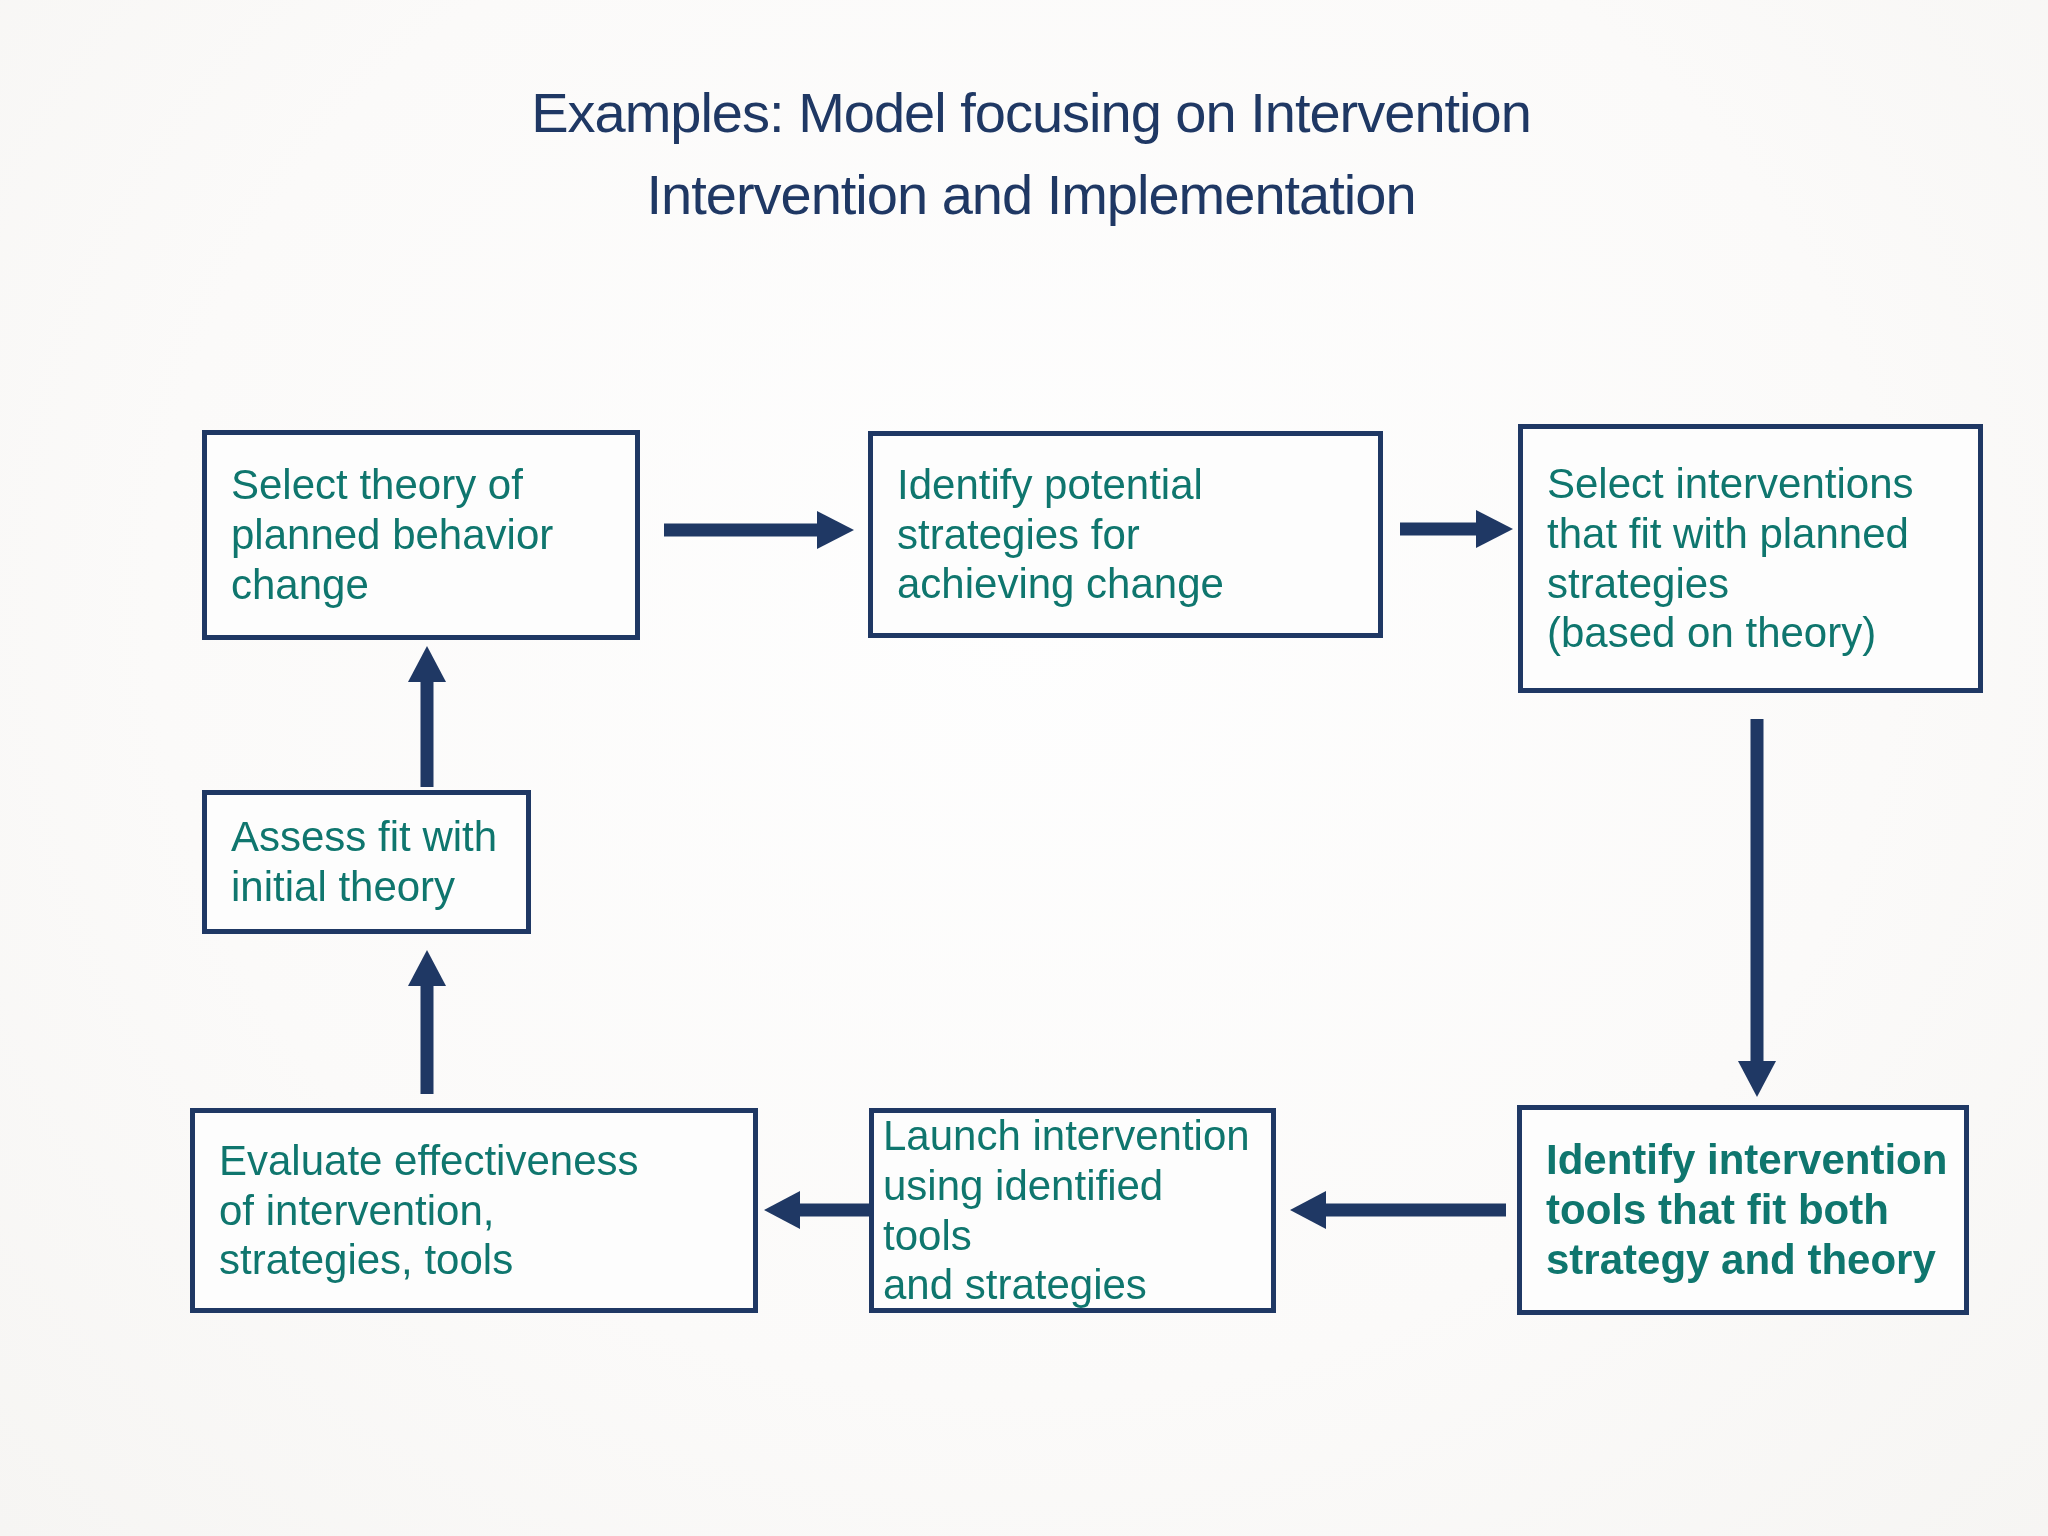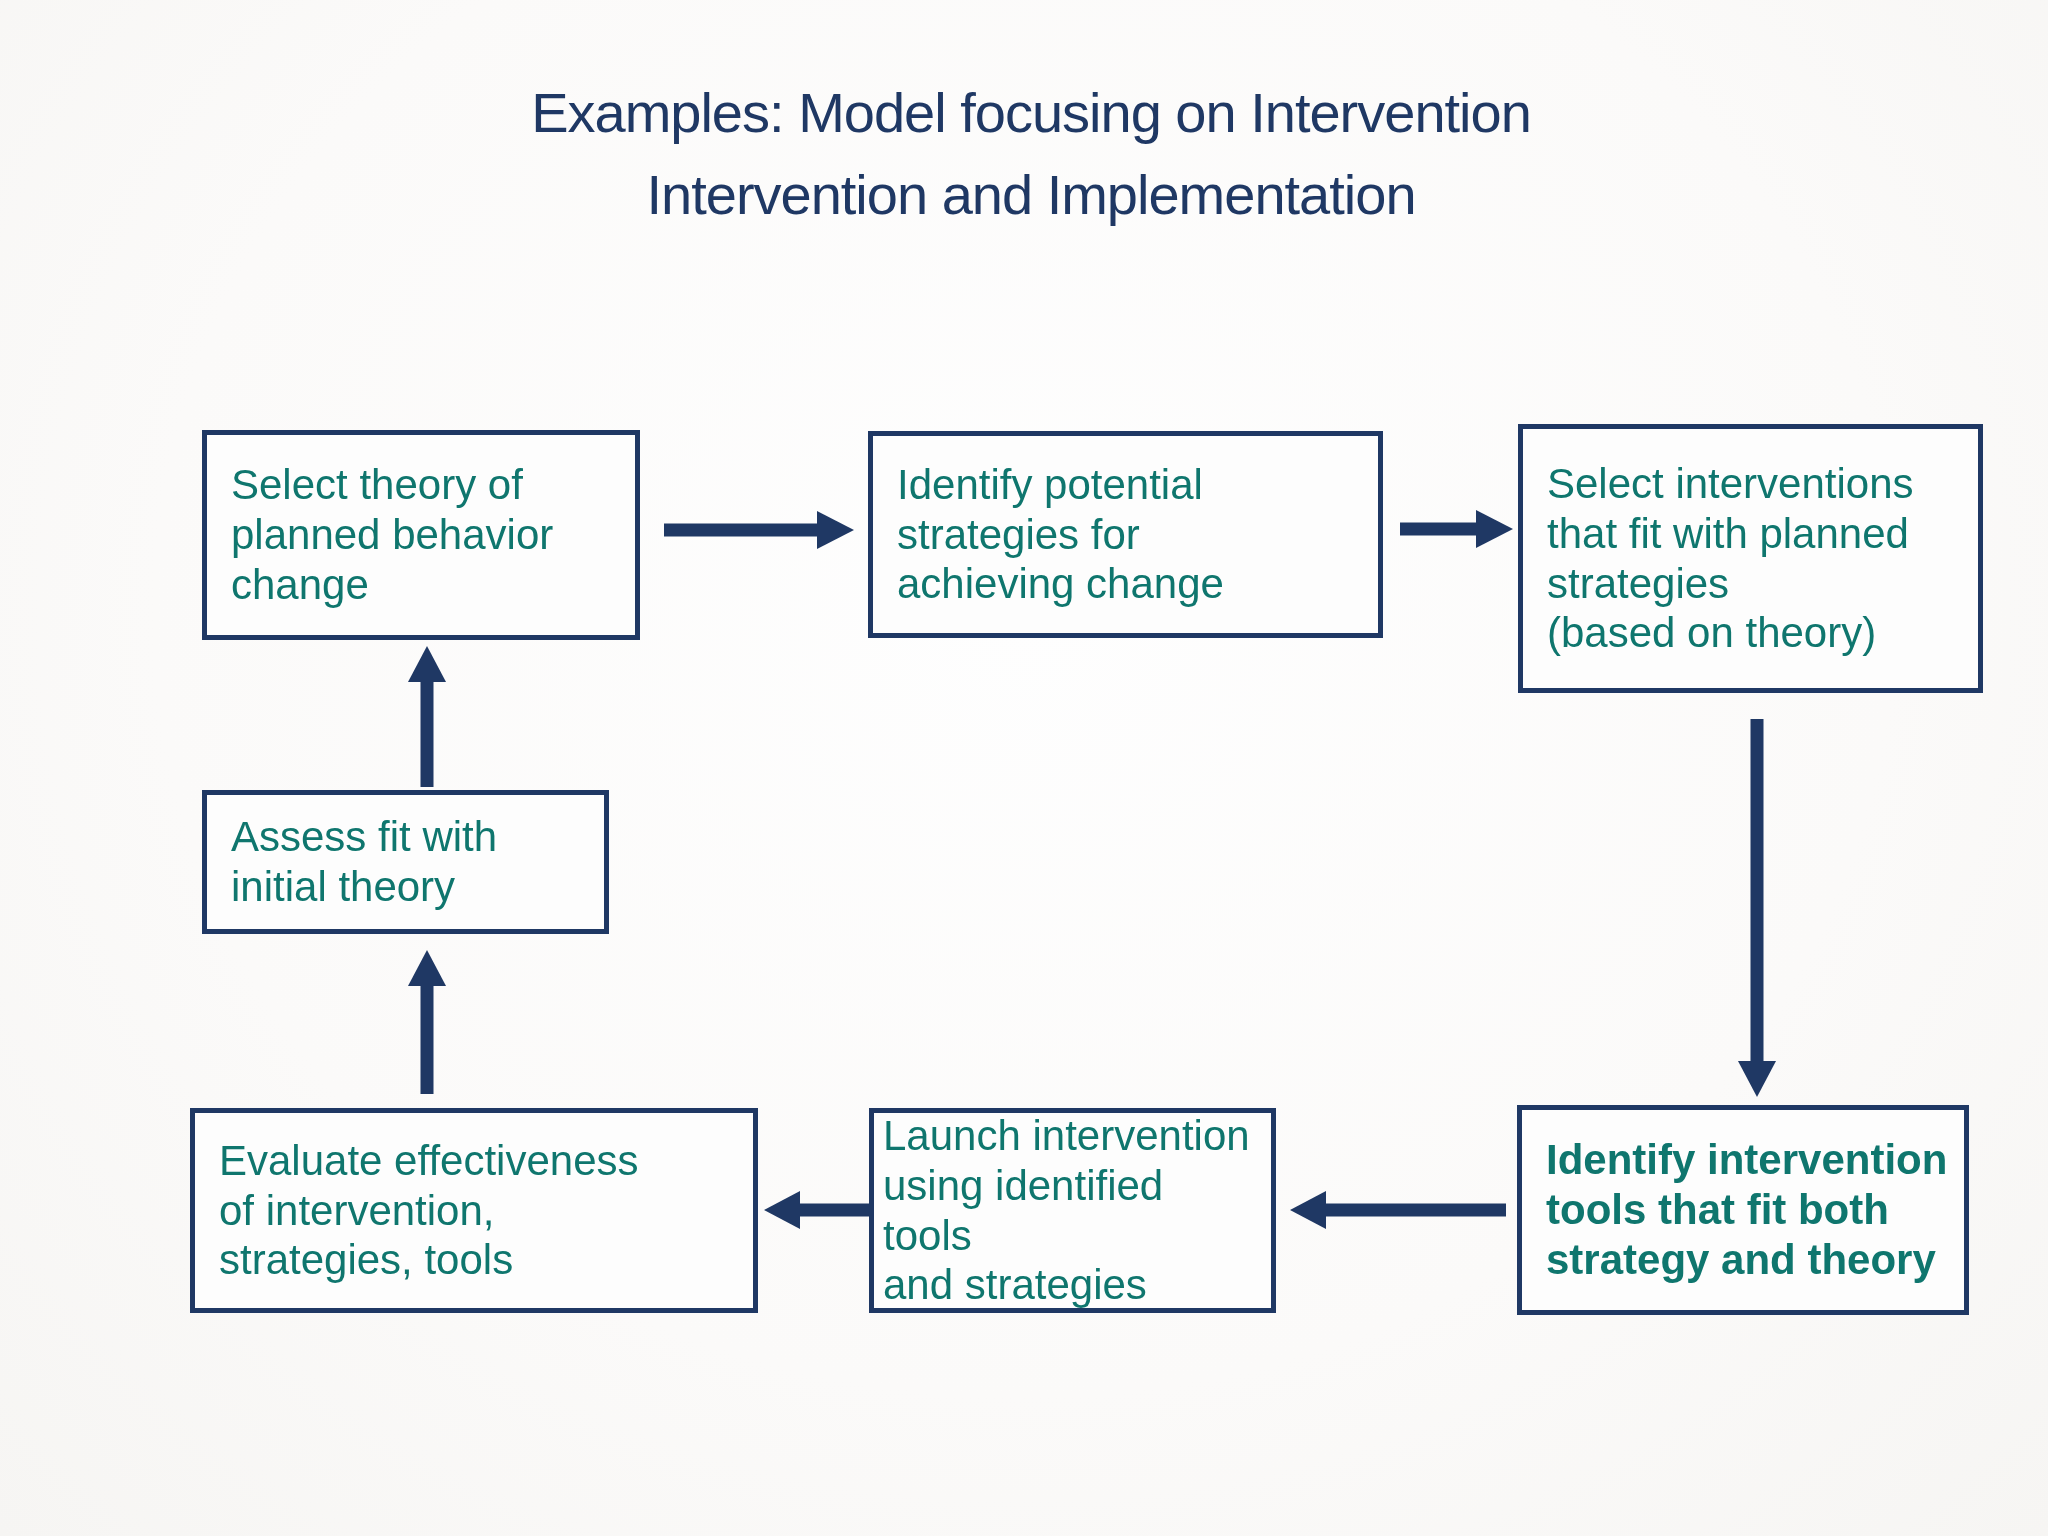--- a/index.html
+++ b/index.html
@@ -40,21 +40,21 @@
   .flow-box .label {
     font-size: 42px;
     line-height: 1.19;
     white-space: pre-line;
     color: #0f766e;
   }
   
   .box-select-theory        { left: 202px;  top: 430px;  width: 438px; height: 210px; }
   .box-identify-strategies  { left: 868px;  top: 431px;  width: 515px; height: 207px; }
   .box-select-interventions { left: 1518px; top: 424px;  width: 465px; height: 269px; }
-  .box-assess-fit           { left: 202px;  top: 790px;  width: 407px; height: 144px; }
+  .box-assess-fit           { left: 202px;  top: 790px;  width: 329px; height: 144px; }
   .box-identify-tools       { left: 1517px; top: 1105px; width: 452px; height: 210px; font-weight: bold; }
   .box-launch-intervention  { left: 869px;  top: 1108px; width: 407px; height: 205px; padding-left: 9px; }
   .box-evaluate             { left: 190px;  top: 1108px; width: 568px; height: 205px; }
   .arrow-layer {
     position: absolute;
     left: 0; top: 0;
     width: 2048px;
     height: 1536px;
   }
   .arrow-layer line    { stroke: #1f3864; stroke-width: 13px; }

